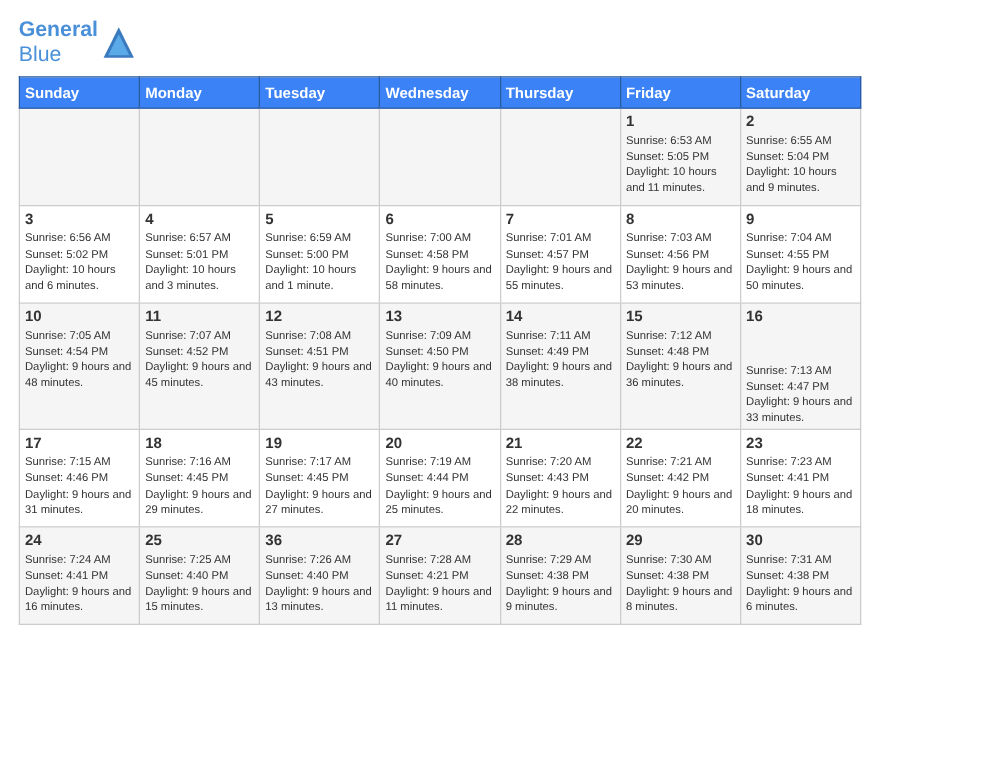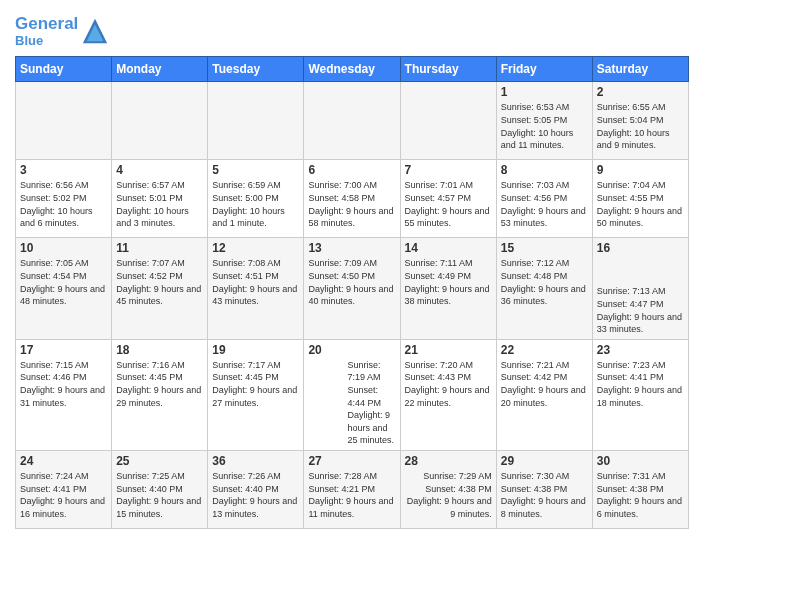--- a/index.html
+++ b/index.html
@@ -91,21 +91,21 @@
 </head>
 <body>
 
 <div class="container">
   <div class="header-row">
     <div class="logo">
       <div>
         <div style="display:flex;align-items:center;">
           <div>
             <div style="font-size:17px;font-weight:bold;color:#333;line-height:1.15;"><span style="color:#4a90d9;">General</span></div>
-            <div style="font-size:13px;font-weight:bold;color:#333;line-height:1.15;"><span style="color:#4a90d9;">Blue</span></div>
+            <div style="font-size:17px;font-weight:normal;color:#333;line-height:1.15;"><span style="color:#4a90d9;">Blue</span></div>
           </div>
           <svg class="logo-icon" viewBox="0 0 30 30" xmlns="http://www.w3.org/2000/svg">
             <polygon points="15,2 28,28 2,28" fill="#3a7abf"></polygon>
             <polygon points="15,8 24,26 6,26" fill="#5aaae8"></polygon>
           </svg>
         </div>
       </div>
     </div>
     <div class="title-section">
       <div class="month-title"></div>
@@ -247,21 +247,21 @@
 Daylight: 9 hours and 29 minutes.</div>
           </td>
           <td>
             <span class="day-number">19</span>
             <div class="day-info" style="white-space: pre-line;">Sunrise: 7:17 AM
 Sunset: 4:45 PM
 Daylight: 9 hours and 27 minutes.</div>
           </td>
           <td>
             <span class="day-number">20</span>
-            <div class="day-info" style="white-space: pre-line; margin-left: 39px;">Sunrise: 7:19 AM
+            <div class="day-info" style="white-space: pre-line;">Sunrise: 7:19 AM
 Sunset: 4:44 PM
 Daylight: 9 hours and 25 minutes.</div>
           </td>
           <td>
             <span class="day-number">21</span>
             <div class="day-info" style="white-space: pre-line;">Sunrise: 7:20 AM
 Sunset: 4:43 PM
 Daylight: 9 hours and 22 minutes.</div>
           </td>
           <td>
@@ -297,21 +297,21 @@
 Daylight: 9 hours and 13 minutes.</div>
           </td>
           <td>
             <span class="day-number">27</span>
             <div class="day-info" style="white-space: pre-line;">Sunrise: 7:28 AM
 Sunset: 4:21 PM
 Daylight: 9 hours and 11 minutes.</div>
           </td>
           <td>
             <span class="day-number">28</span>
-            <div class="day-info" style="white-space: pre-line; text-align: right;">Sunrise: 7:29 AM
+            <div class="day-info" style="white-space: pre-line;">Sunrise: 7:29 AM
 Sunset: 4:38 PM
 Daylight: 9 hours and 9 minutes.</div>
           </td>
           <td>
             <span class="day-number">29</span>
             <div class="day-info" style="white-space: pre-line;">Sunrise: 7:30 AM
 Sunset: 4:38 PM
 Daylight: 9 hours and 8 minutes.</div>
           </td>
           <td>

